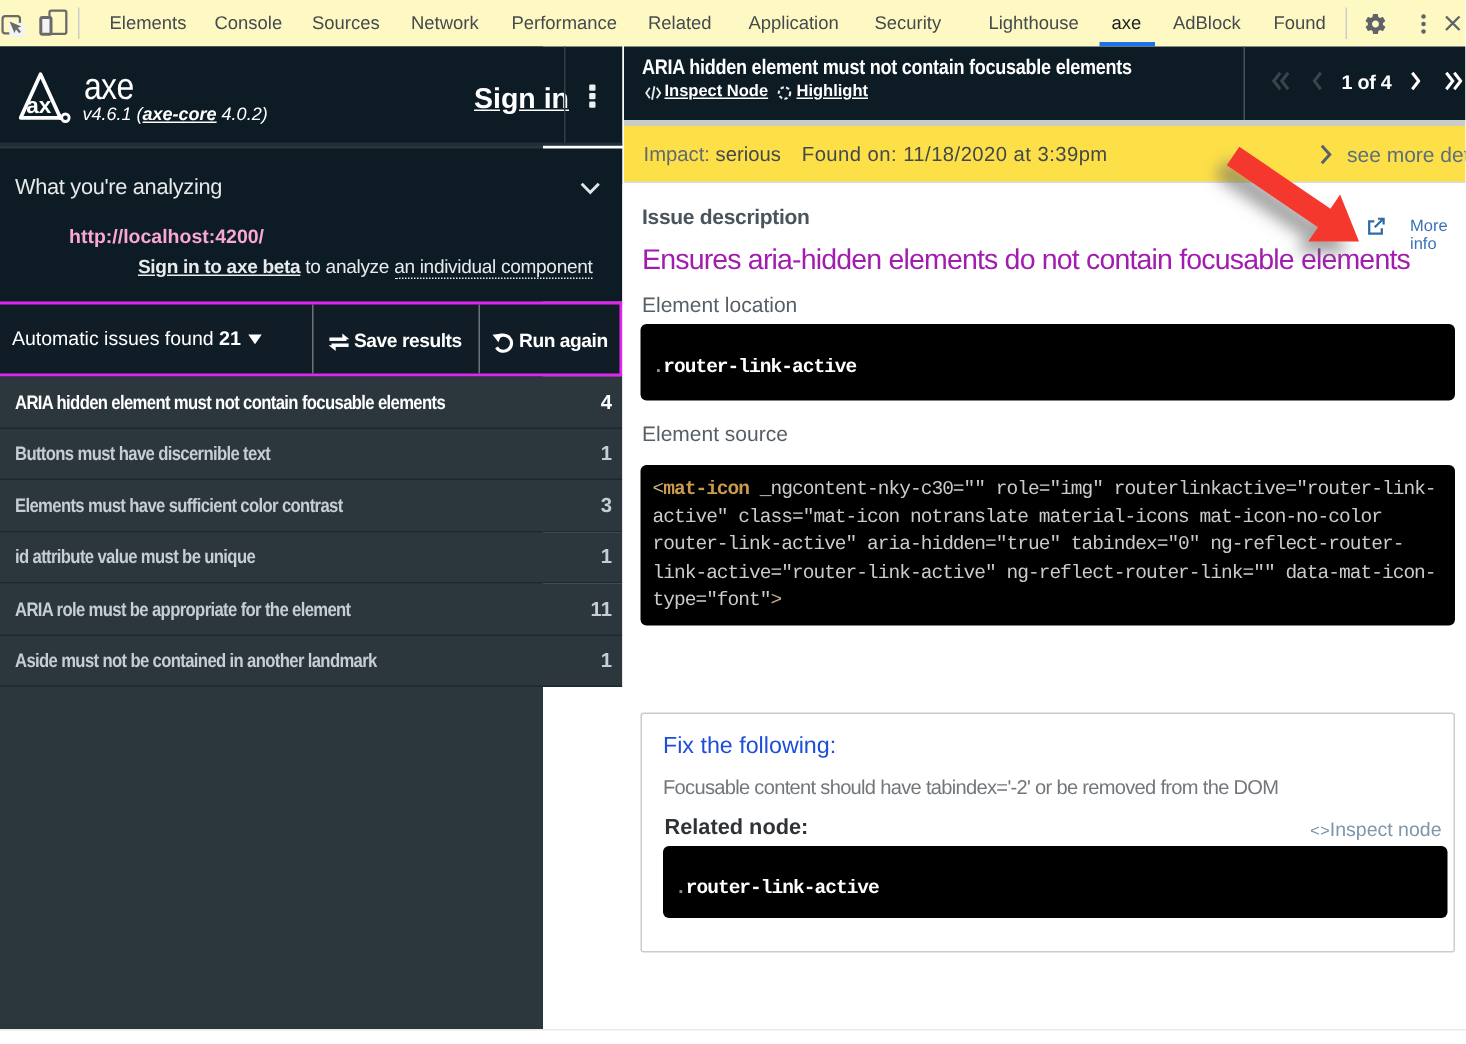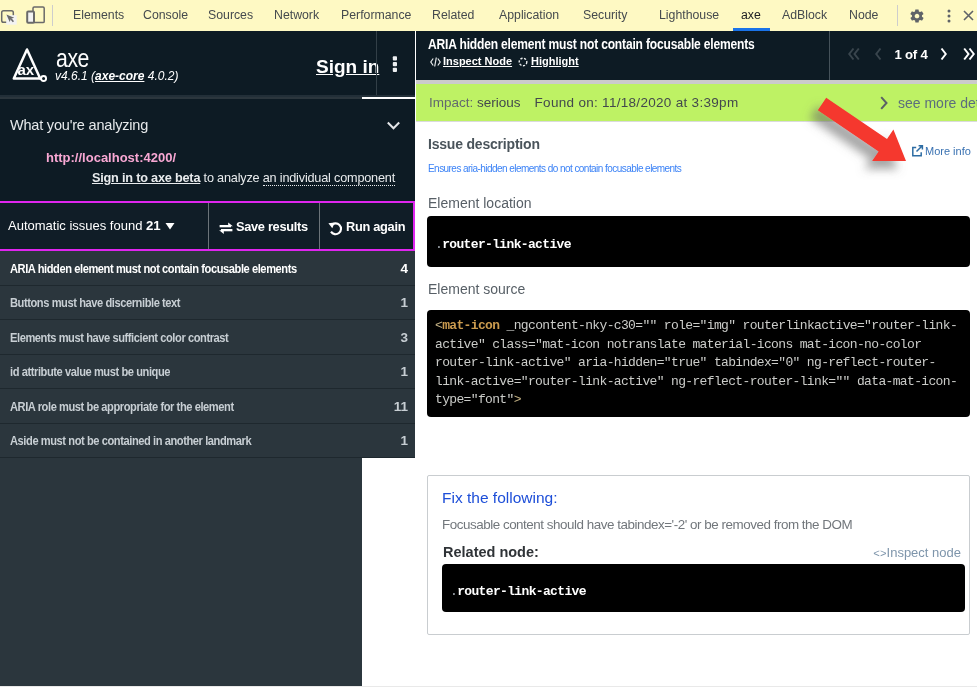--- a/index.html
+++ b/index.html
@@ -22,21 +22,21 @@
   #issues { position:absolute; left:0; top:220px; width:415px; }
   .row { position:relative; width:415px; height:34.5px; border-bottom:1px solid #1e282e; background:#2b363d; }
   .row .t { position:absolute; left:10px; top:50%; transform:translateY(-50%) scaleX(0.855); transform-origin:left center; font-size:13px; letter-spacing:-0.5px; font-weight:bold; color:#c7ced3; white-space:nowrap; }
   .row .c { position:absolute; right:7px; top:50%; transform:translateY(-50%); font-size:13.5px; font-weight:bold; color:#c7ced3; }
   .row.sel .t, .row.sel .c { color:#ffffff; }
 
   
   #right { left:415px; top:31px; width:562px; height:655px; background:#ffffff; }
   #rheader { position:absolute; left:1px; top:0; width:561px; height:49px; background:#0d1b24; }
   #greyband { position:absolute; left:1px; top:49px; width:561px; height:4px; background:#cbcbca; }
-  #impact { position:absolute; left:1px; top:53px; width:561px; height:38px; background:#bef264; border-bottom:1px solid #dadbdd; }
+  #impact { position:absolute; left:1px; top:53px; width:561px; height:38px; background:#fde047; border-bottom:1px solid #dadbdd; }
   #content { position:absolute; left:0; top:92px; width:562px; height:563px; background:#fff; }
 
   .codebox { position:absolute; background:#000; border-radius:4px; font-family:"Liberation Mono", monospace; overflow:hidden; }
   .mono { font-family:"Liberation Mono", monospace; }
 
   #bottomstrip { left:0; top:686px; width:977px; height:10px; background:#fff; border-top:1px solid #e9e9e9; }
 </style>
 </head>
 <body>
 
@@ -56,21 +56,21 @@
   <div class="tab" style="left:143px">Console</div>
   <div class="tab" style="left:208px">Sources</div>
   <div class="tab" style="left:274px">Network</div>
   <div class="tab" style="left:341px">Performance</div>
   <div class="tab" style="left:432px">Related</div>
   <div class="tab" style="left:499px">Application</div>
   <div class="tab" style="left:583px">Security</div>
   <div class="tab" style="left:659px">Lighthouse</div>
   <div class="tab" style="left:741px;color:#202124">axe</div>
   <div class="tab" style="left:782px">AdBlock</div>
-  <div class="tab" style="left:849px">Node</div>
+  <div class="tab" style="left:849px">Found</div>
   <div id="axe-underline"></div>
   <div class="tsep" style="left:897px"></div>
   <svg class="abs" style="left:909px;top:8px" width="16" height="16" viewBox="0 0 24 24" fill="#5f6368">
     <path d="M19.4 13c0-.3.1-.6.1-1s0-.7-.1-1l2.1-1.6c.2-.2.2-.4.1-.6l-2-3.5c-.1-.2-.4-.3-.6-.2l-2.5 1c-.5-.4-1.1-.7-1.7-1l-.4-2.6c0-.2-.2-.4-.5-.4h-4c-.2 0-.4.2-.5.4l-.4 2.6c-.6.3-1.2.6-1.7 1l-2.5-1c-.2-.1-.5 0-.6.2l-2 3.5c-.1.2-.1.4.1.6L4.5 11c0 .3-.1.6-.1 1s0 .7.1 1l-2.1 1.6c-.2.2-.2.4-.1.6l2 3.5c.1.2.4.3.6.2l2.5-1c.5.4 1.1.7 1.7 1l.4 2.6c0 .2.2.4.5.4h4c.2 0 .4-.2.5-.4l.4-2.6c.6-.3 1.2-.6 1.7-1l2.5 1c.2.1.5 0 .6-.2l2-3.5c.1-.2.1-.4-.1-.6L19.4 13zM12 15.5c-1.9 0-3.5-1.6-3.5-3.5s1.6-3.5 3.5-3.5 3.5 1.6 3.5 3.5-1.6 3.5-3.5 3.5z"></path>
   </svg>
   <svg class="abs" style="left:941px;top:8px" width="16" height="16" viewBox="0 0 16 16" fill="#5f6368">
     <circle cx="8" cy="3" r="1.5"></circle>
       <circle cx="8" cy="8" r="1.5"></circle>
       <circle cx="8" cy="13" r="1.5"></circle>
   </svg>
@@ -189,22 +189,22 @@
         <path d="M1.2 1.2 L6.5 7 L1.2 12.8"></path>
       </svg>
     <div class="abs" style="left:482px;top:11px;font-size:14px;color:#5c6e7d;white-space:nowrap;">see more details</div>
   </div>
   <div id="content">
     <div class="abs" style="left:13px;top:13px;font-size:14px;font-weight:bold;letter-spacing:-0.2px;color:#4a545b;">Issue description</div>
     <svg class="abs" style="left:496px;top:22px" width="13" height="12" viewBox="0 0 13 12" fill="none" stroke="#2e6da4" stroke-width="1.5">
       <path d="M5.2 2.5 H1.8 V10.8 H10.2 V7.2"></path>
       <path d="M5.5 6.5 L11 1 M7.6 0.8 H11.4 V4.6"></path>
     </svg>
-    <div class="abs" style="left:510px;top:22px;font-size:11px;color:#3a72b2;">More info</div>
-    <div class="abs" style="left:13px;top:40px;font-size:10px;letter-spacing:-0.55px;color:#3b82f6;">Ensures aria-hidden elements do not contain focusable elements</div>
+    <div class="abs" style="left:525px;top:22px;font-size:11px;color:#3a72b2;">More info</div>
+    <div class="abs" style="left:13px;top:40px;font-size:19px;letter-spacing:-0.55px;color:#a21caf;">Ensures aria-hidden elements do not contain focusable elements</div>
     <div class="abs" style="left:13px;top:72px;font-size:14px;color:#575f66;">Element location</div>
     <div class="codebox" style="left:12px;top:93px;width:543px;height:51px;">
       <div class="abs" style="left:8px;top:21px;font-size:13px;letter-spacing:-0.65px;font-weight:bold;"><span style="color:#8a9096">.</span><span style="color:#fff">router-link-active</span></div>
     </div>
     <div class="abs" style="left:13px;top:158px;font-size:14px;color:#575f66;">Element source</div>
     <div class="codebox" style="left:12px;top:187px;width:543px;height:107px;font-size:13px;letter-spacing:-0.65px;line-height:18.5px;color:#cbccc9;padding:7px 0 0 8px;">
       <div><span style="color:#c3b184">&lt;</span><span style="color:#cb9b4e;font-weight:bold">mat-icon</span> _ngcontent-nky-c30="" role="img" routerlinkactive="router-link-</div>
       <div>active" class="mat-icon notranslate material-icons mat-icon-no-color</div>
       <div>router-link-active" aria-hidden="true" tabindex="0" ng-reflect-router-</div>
       <div>link-active="router-link-active" ng-reflect-router-link="" data-mat-icon-</div>

